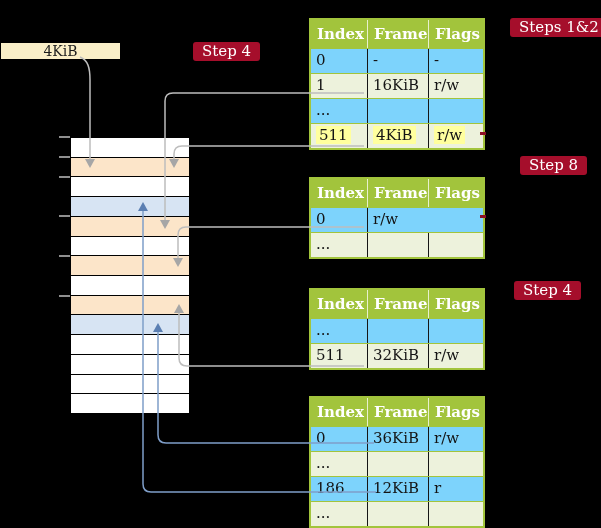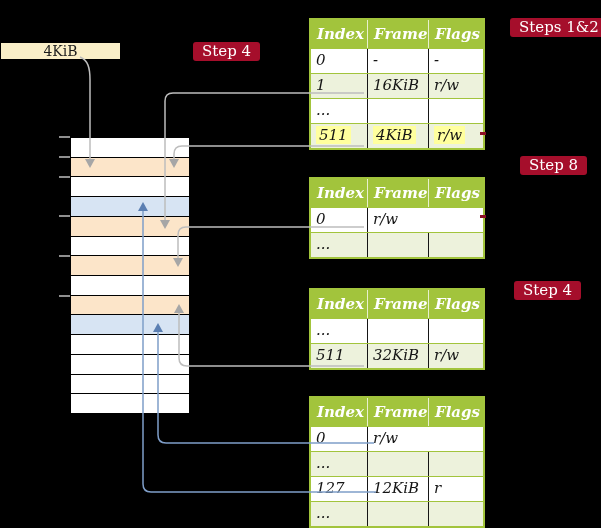--- a/index.html
+++ b/index.html
@@ -22,21 +22,21 @@
   }
   
   .memstrip{
     left:70px;top:137px;width:120px;height:277px;
     background:#000;display:flex;flex-direction:column;gap:1px;padding:1px;
     box-sizing:border-box;
   }
   .memrow{flex:1;}
   .tick{height:2px;width:11px;left:59px;background:var(--tick-gray);}
   
-  .ptable{width:172px;border:2px solid var(--table-green);box-sizing:content-box;background:#ffffff;font-style:italic;}
+  .ptable{width:172px;border:2px solid var(--table-green);box-sizing:content-box;background:#7dd3fc;}
   .t1{left:309px;top:18px;}
   .t2{left:309px;top:177px;}
   .t3{left:309px;top:288px;}
   .t4{left:309px;top:396px;}
   .thead{display:grid;grid-template-columns:57px 61px 54px;height:28px;background:var(--table-green);}
   .thead .cell{
     color:#fff;font-weight:bold;font-size:15px;line-height:28px;padding-left:6px;
     border-right:1px solid rgba(255,255,255,.75);box-sizing:border-box;overflow:hidden;
   }
   .thead .cell:last-child{border-right:none;}
@@ -155,29 +155,30 @@
 </div>
 
 <div class="abs ptable t4">
   <div class="thead">
     <div class="cell">Index</div>
     <div class="cell">Frame</div>
     <div class="cell">Flags</div>
   </div>
   <div class="trow">
     <div class="cell">0</div>
-    <div class="cell">r/w</div>
-  </div>
-  <div class="trow row-shaded">
-    <div class="cell">...</div>
-    <div class="cell"></div>
-    <div class="cell"></div>
-  </div>
-  <div class="trow">
-    <div class="cell">127</div>
+    <div class="cell">36KiB</div>
+    <div class="cell">r/w</div>
+  </div>
+  <div class="trow row-shaded">
+    <div class="cell">...</div>
+    <div class="cell"></div>
+    <div class="cell"></div>
+  </div>
+  <div class="trow">
+    <div class="cell">186</div>
     <div class="cell">12KiB</div>
     <div class="cell">r</div>
   </div>
   <div class="trow row-shaded">
     <div class="cell">...</div>
     <div class="cell"></div>
     <div class="cell"></div>
   </div>
 </div>
 

